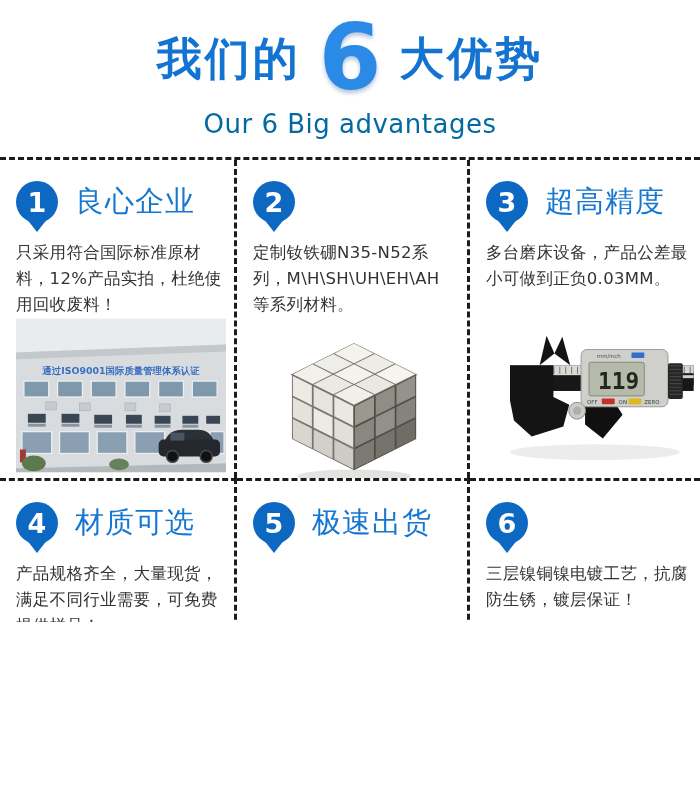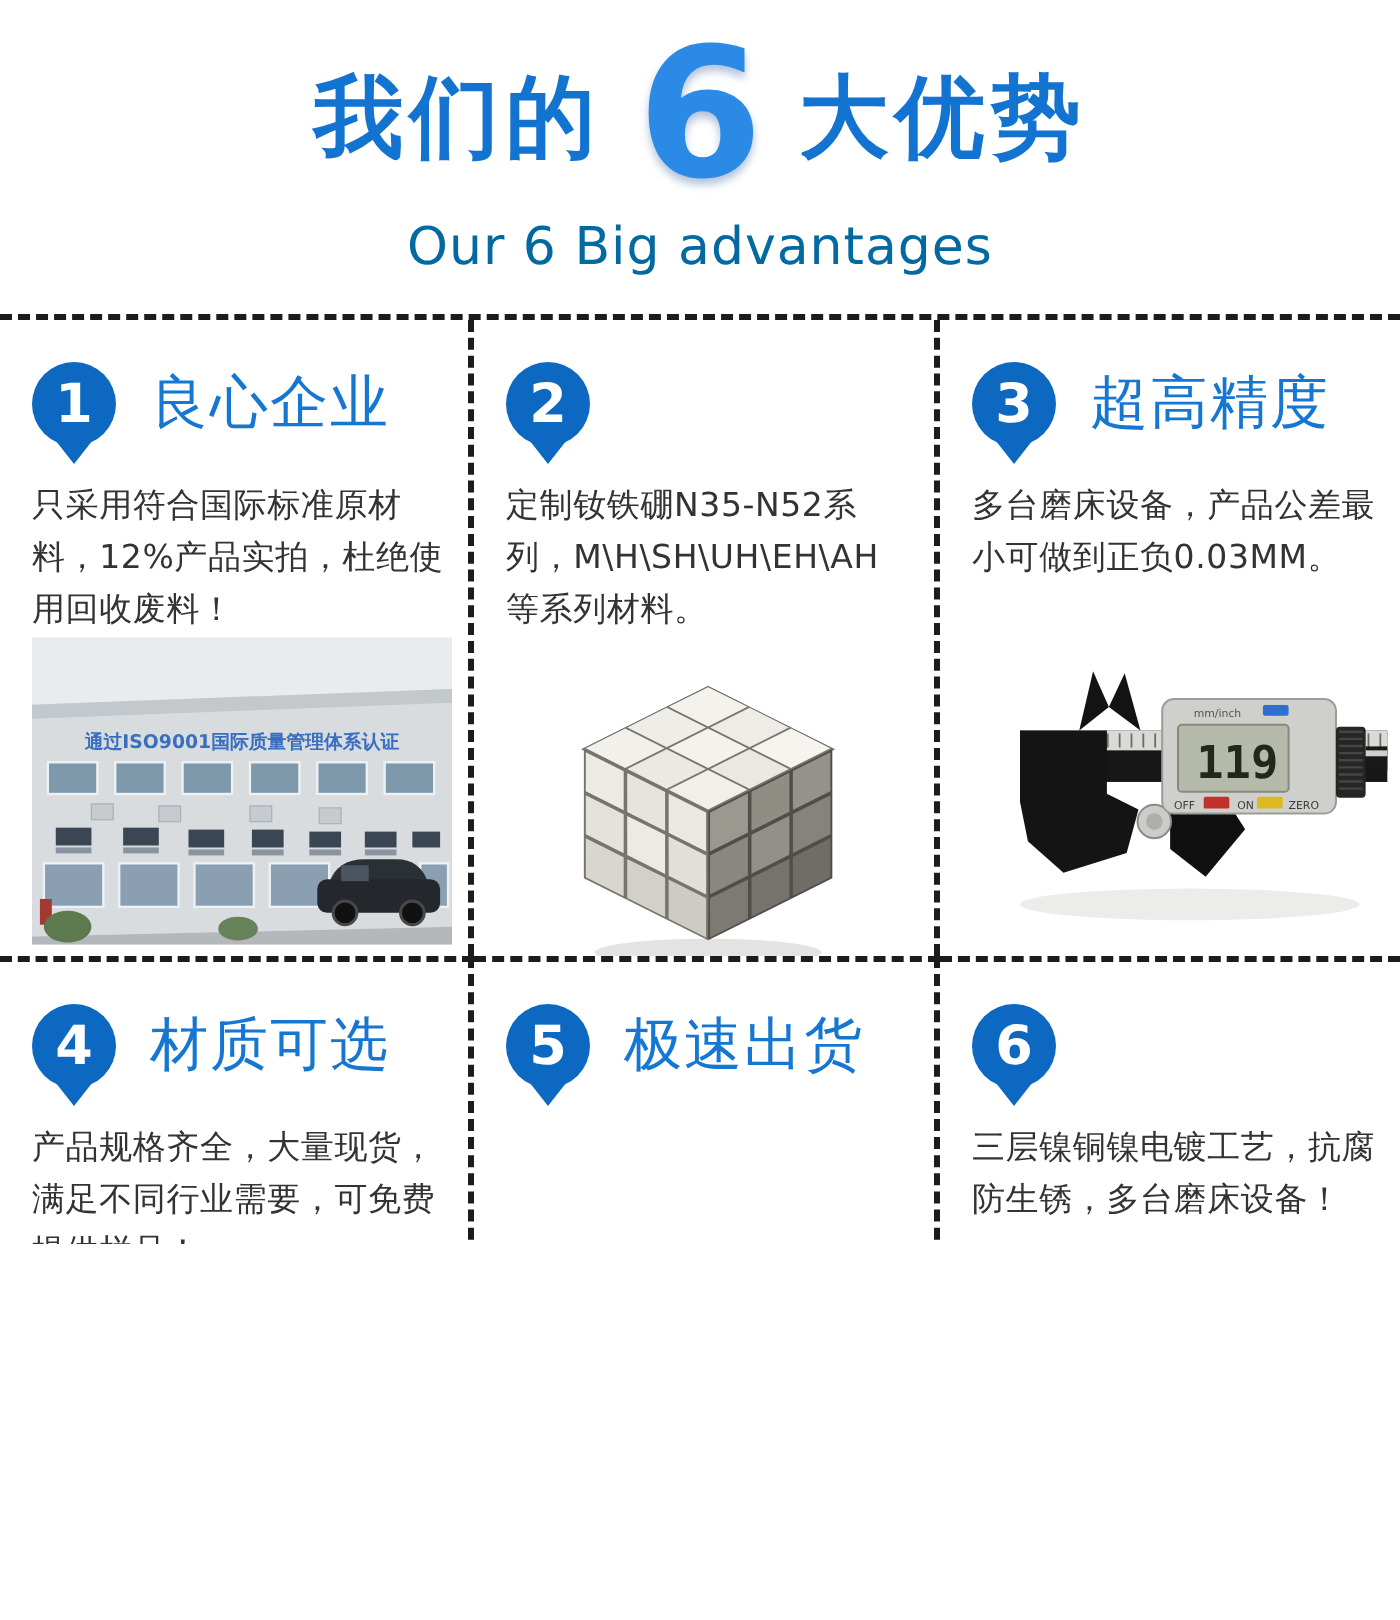--- a/index.html
+++ b/index.html
@@ -382,21 +382,21 @@
         </svg>
       </div>
     </div>
 
     <div class="cell bT">
       <div class="cell-head">
         <div class="pin">
           <span class="pin-num">6</span>
         </div>
       </div>
-      <div class="cell-desc">三层镍铜镍电镀工艺，抗腐防生锈，多台磨床设备！</div>
+      <div class="cell-desc">三层镍铜镍电镀工艺，抗腐防生锈，镀层保证！</div>
       <div class="figure fig6">
         <svg width="210" height="180" viewBox="0 0 212 185">
           <g fill="none" stroke-linecap="butt">
             <path d="M 42,50 Q 68,172 186,126" stroke="#c49a90" stroke-width="64"></path>
             <path d="M 42,50 Q 68,172 186,126" stroke="#e7dcc2" stroke-width="52"></path>
             <path d="M 42,50 Q 68,172 186,126" stroke="#b5b5b2" stroke-width="42"></path>
             <path d="M 42,50 Q 68,172 186,126" stroke="#1b1b1b" stroke-width="32"></path>
           </g>
           <g stroke="#333" stroke-width="1">
             <line x1="138" y1="108" x2="193" y2="97"></line>

